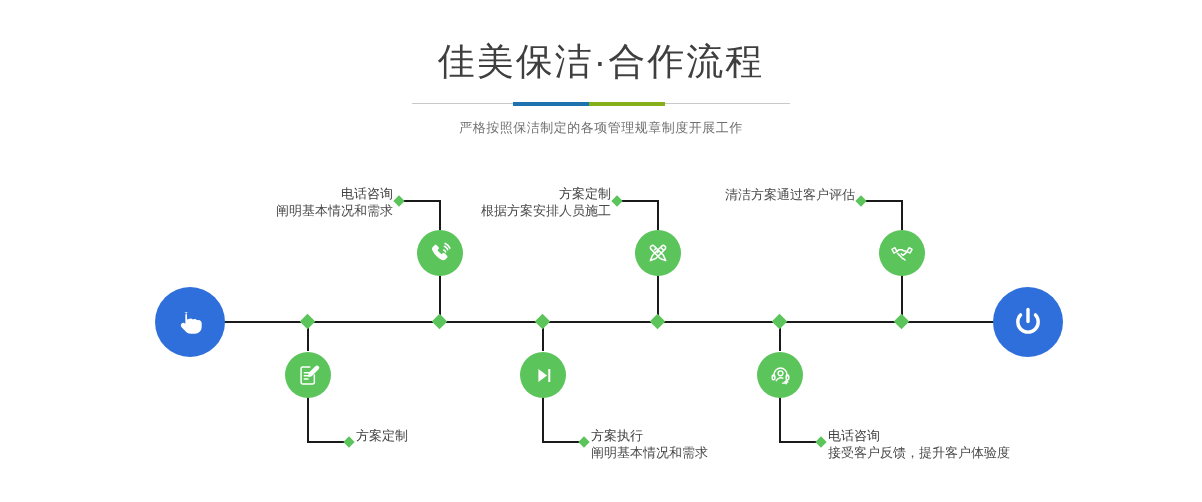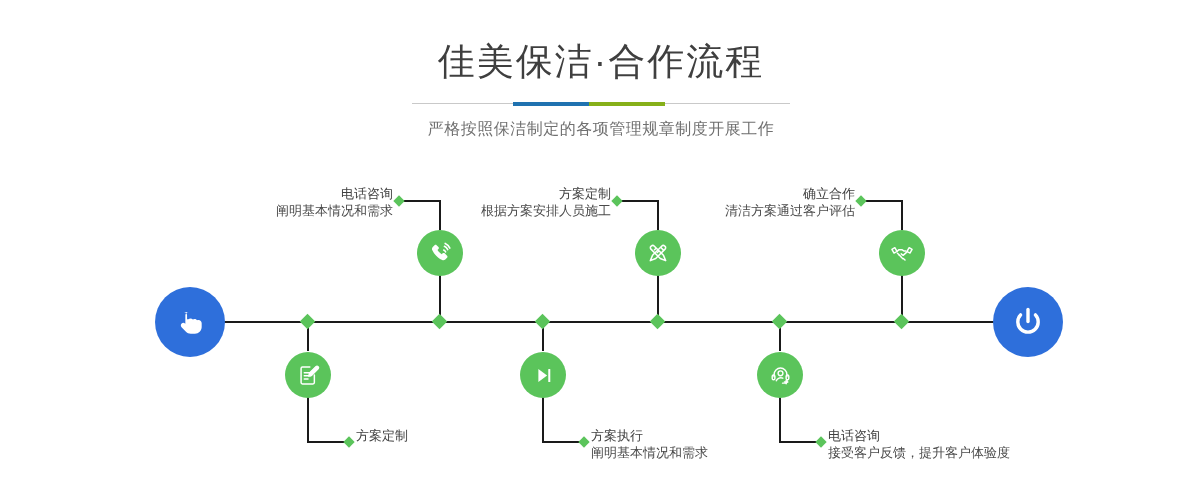--- a/index.html
+++ b/index.html
@@ -22,21 +22,21 @@
   .divider .baseline{
     position:absolute;left:0;top:2.5px;width:378px;height:1px;background:#c9c9c9;
   }
   .divider .seg-blue{
     position:absolute;left:101px;top:1px;width:76px;height:4px;background:#1f72b0;
   }
   .divider .seg-green{
     position:absolute;left:177px;top:1px;width:76px;height:4px;background:#86b019;
   }
   .subtitle{
-    font-size:16px;color:#707070;margin-top:12px;letter-spacing:.5px;
+    font-size:13px;color:#707070;margin-top:12px;letter-spacing:.5px;
   }
 
   
   .timeline-line{
     position:absolute;left:188px;top:321px;width:840px;height:2px;background:#1a1a1a;
   }
   .end-node{
     position:absolute;width:70px;height:70px;border-radius:50%;
     background:#2e6fdb;display:flex;align-items:center;justify-content:center;
   }
@@ -199,21 +199,20 @@
         <path d="M3.6 11.6l3.6-2.1 2.6 4.5-3.6 2.1z"></path>
         <path d="M28.4 11.6l-3.6-2.1-2.6 4.5 3.6 2.1z"></path>
         <path d="M9.8 14l2.6-2.1h3.4l2.4 1.6h2.6"></path>
         <path d="M22.2 14.6l-4.8 4.3-2.4-1.8"></path>
         <path d="M12.4 18.4l2.4 2.1M14.8 20.9l2.3 2.1M17.6 22.8l2.1 1.8"></path>
         <path d="M10.4 16.4l2 1.8"></path>
       </svg>
     </span>
   </div>
   <div class="lbl top" style="left:617px; top:186px; width:238px;">
-    <div class="ttl">确立合作</div>
     <div class="dsc">清洁方案通过客户评估</div>
   </div>
 
   <div class="stem" style="left:779px; top:322px; height:29px;"></div>
   <div class="stem" style="left:779px; top:397px; height:45px;"></div>
   <div class="leader" style="left:779px; top:441px; width:42px;"></div>
   <div class="diamond" style="left:774px; top:316px;"></div>
   <div class="lbl-dot" style="left:817px; top:438px;"></div>
   <div class="step-icon" style="left:757px; top:352px;">
     <span>

